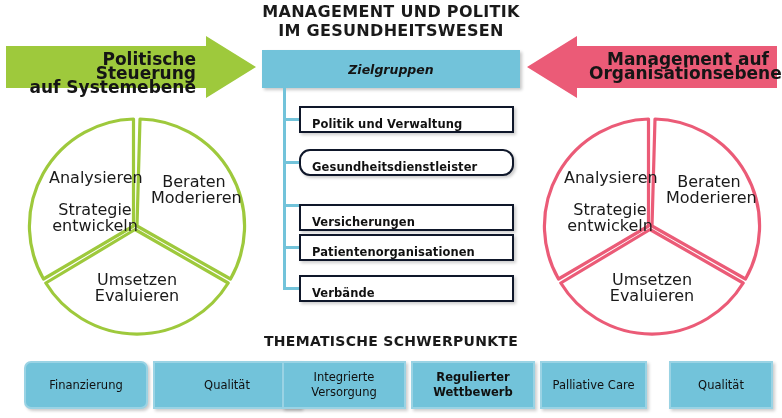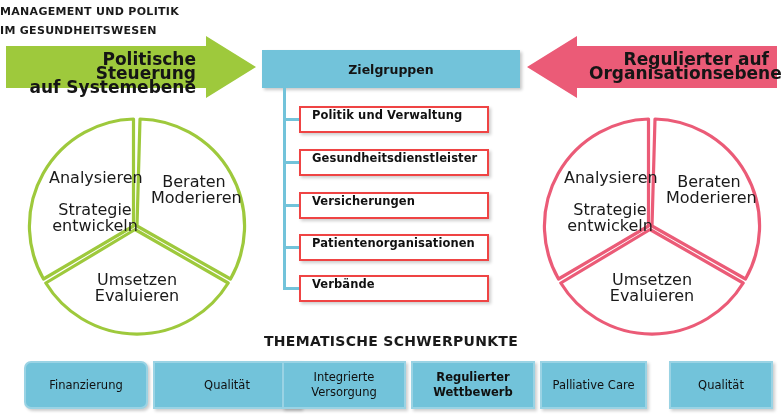--- a/index.html
+++ b/index.html
@@ -15,21 +15,22 @@
     font-family: "DejaVu Sans", "Liberation Sans", sans-serif;
     overflow: hidden;
   }
 
   
   .main-title {
     position: absolute;
     left: 0;
     top: 2px;
     width: 782px;
-    font-size: 11px;
+    text-align: center;
+    font-size: 16px;
     font-weight: bold;
     letter-spacing: 0.3px;
     color: #1a1a1a;
     line-height: 19px;
   }
   .main-title .l2 { display: block; }
 
   
   .arrow-wrap {
     position: absolute;
@@ -51,20 +52,21 @@
     left: 262px;
     top: 50px;
     width: 258px;
     height: 38px;
     background: #72c3da;
     box-sizing: border-box;
     display: flex;
     align-items: center;
     justify-content: center;
     box-shadow: 2px 2px 3px rgba(0,0,0,0.22);
+    font-style: italic;
   }
   .zielgruppen span {
     font-size: 12.5px;
     font-weight: bold;
     color: #141414;
   }
 
   
   .trunk {
     position: absolute;
@@ -79,27 +81,27 @@
     left: 283px;
     width: 17px;
     height: 3px;
     background: #72c3da;
   }
 
   
   .tg-box {
     position: absolute;
     left: 299px;
-    width: 190px;
+    width: 215px;
     height: 27px;
     background: #ffffff;
-    border: 2px solid #ef4444;
+    border: 2px solid #0f172a;
     box-sizing: border-box;
     display: flex;
-    align-items: flex-start;
+    align-items: flex-end;
     box-shadow: 2px 2px 3px rgba(0,0,0,0.20);
   }
   .tg-box span {
     font-size: 11.5px;
     font-weight: bold;
     color: #111111;
     padding-left: 11px;
     letter-spacing: 0.1px;
   }
 
@@ -168,43 +170,43 @@
       <span>Politische Steuerung</span><br>
       <span>auf Systemebene</span>
     </div>
   </div>
 
   <div class="arrow-wrap" style="left:527px; top:36px;">
     <svg width="252" height="62" viewBox="0 0 252 62">
       <polygon points="250,10 50,10 50,0 0,31 50,62 50,52 250,52" fill="#eb5b77"></polygon>
     </svg>
     <div class="arrow-label" style="left:62px; top:16px; width:180px;">
-      <span>Regulierter auf</span><br>
+      <span>Management auf</span><br>
       <span>Organisationsebene</span>
     </div>
   </div>
 
   <div class="zielgruppen">
     <span>Zielgruppen</span>
   </div>
 
   <div class="trunk"></div>
   <div class="branch" style="top:118px;"></div>
   <div class="branch" style="top:161px;"></div>
   <div class="branch" style="top:204px;"></div>
   <div class="branch" style="top:246px;"></div>
   <div class="branch" style="top:287px;"></div>
 
   <div class="tg-box" style="top:106px;">
     <span>Politik und Verwaltung</span>
   </div>
-  <div class="tg-box" style="top:149px;">
+  <div class="tg-box" style="top:149px;border-radius:11px;">
     <span>Gesundheitsdienstleister</span>
   </div>
-  <div class="tg-box" style="top:192px;">
+  <div class="tg-box" style="top:204px;">
     <span>Versicherungen</span>
   </div>
   <div class="tg-box" style="top:234px;">
     <span>Patientenorganisationen</span>
   </div>
   <div class="tg-box" style="top:275px;">
     <span>Verbände</span>
   </div>
 
   <div class="circle-holder" style="left:25px; top:112px;">

